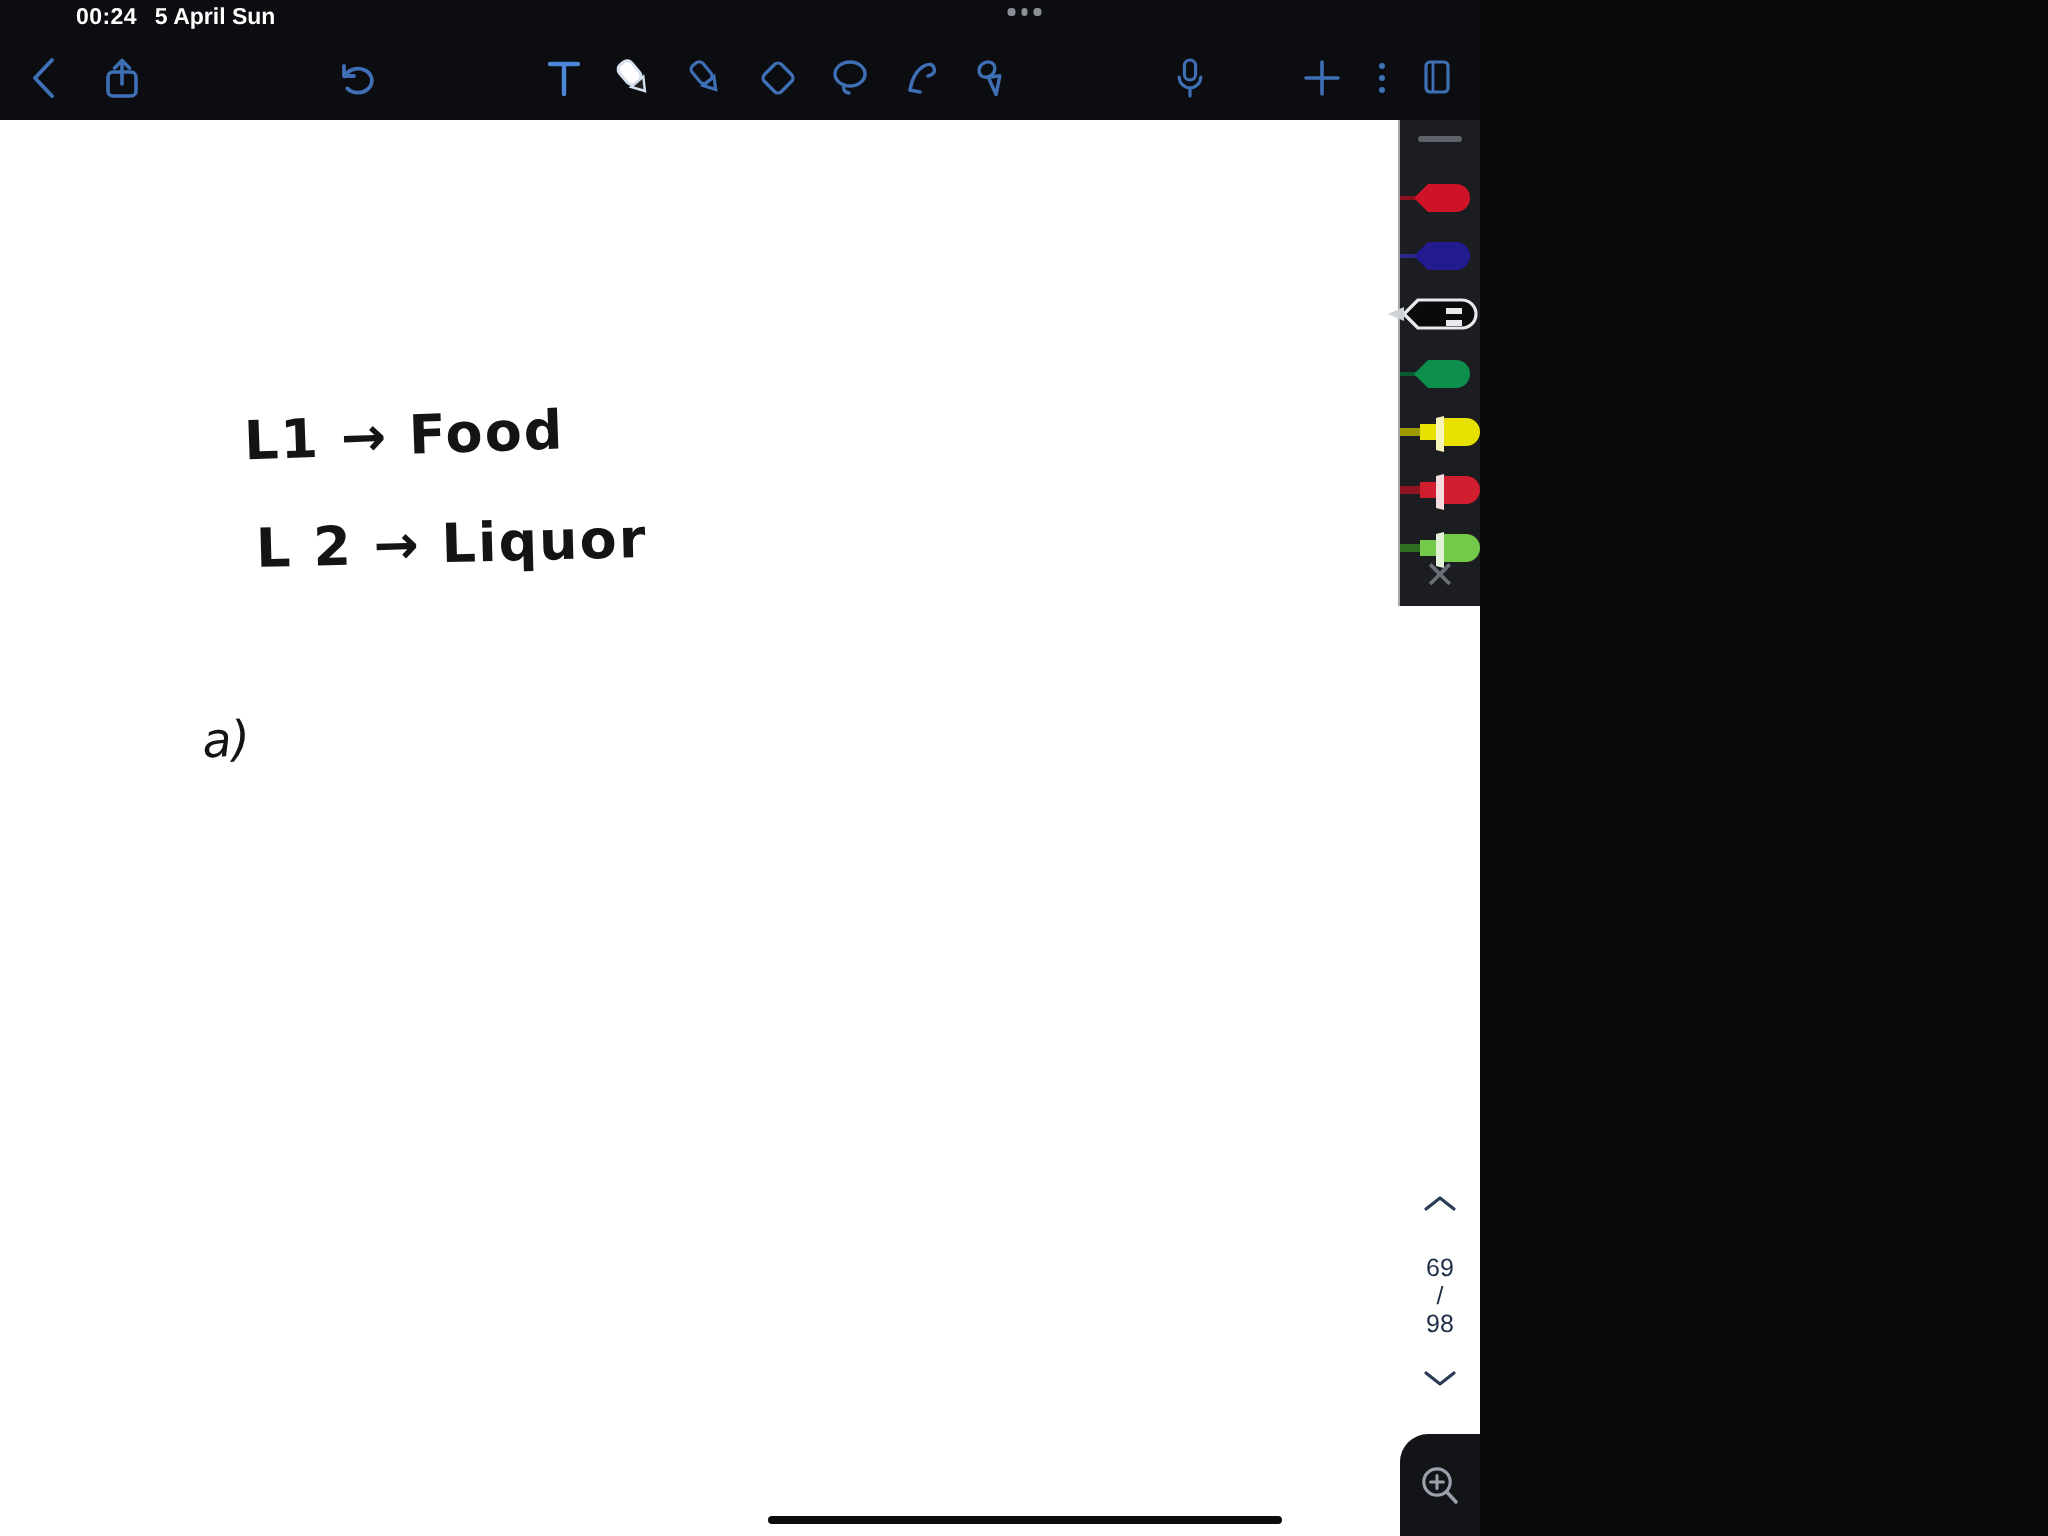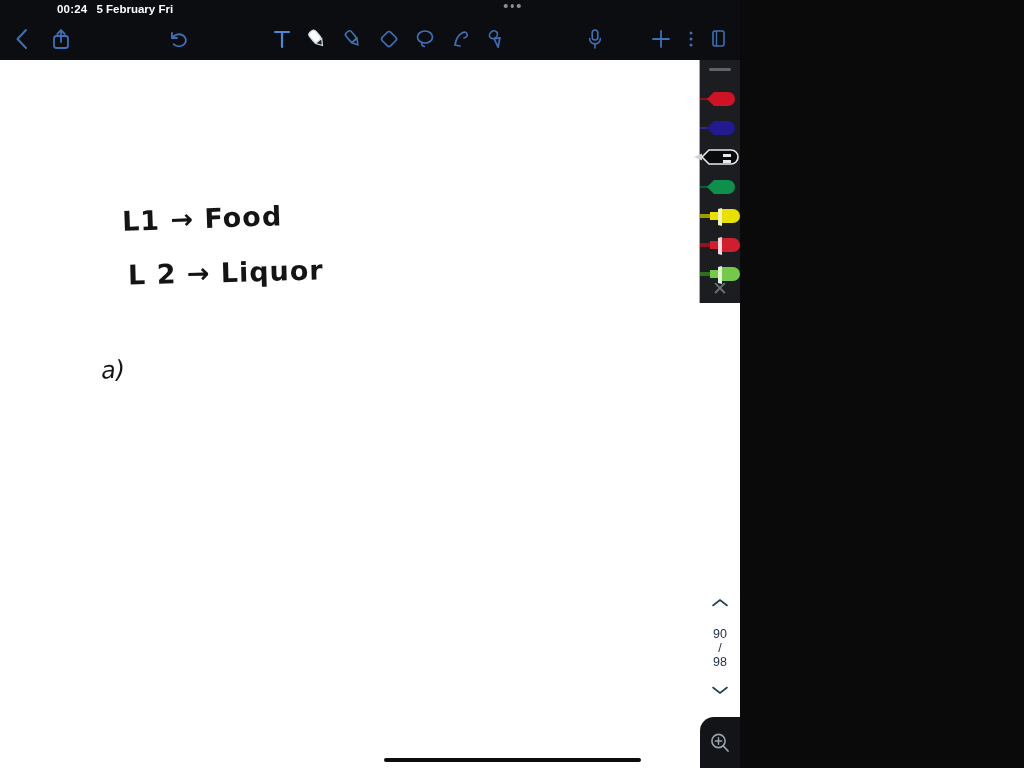--- a/index.html
+++ b/index.html
@@ -10,21 +10,21 @@
     overflow: hidden;
   }
   #root { position: relative; width: 1024px; height: 768px; background: #0b0d10; }
 
   
   .statusbar {
     position: absolute; left: 0; top: 0; width: 1024px; height: 18px;
     color: #fff; font-size: 11.5px; font-weight: bold;
     display: flex; align-items: center;
   }
-  .sb-time { margin-left: 25px; letter-spacing: .2px; padding-left: 32px; }
+  .sb-time { margin-left: 6px; letter-spacing: .2px; padding-left: 32px; }
   .sb-date { margin-left: 9px; font-weight: bold; }
   .sb-dots { position: absolute; left: 50%; transform: translateX(-50%); top: 4px;
              display: flex; gap: 3px; }
   .sb-dots i { width: 3.5px; height: 3.5px; border-radius: 50%; background: #8a8f96; display: block; }
   .sb-right { position: absolute; right: 8px; top: 1px; display: flex; align-items: center; gap: 5px; }
   .rec-pill { width: 37px; height: 15px; border-radius: 9px; background: #e0283c;
               display: flex; align-items: center; justify-content: center; }
   .rec-pill span { width: 8px; height: 8px; border: 2px solid #fff; border-radius: 50%; display:block; }
   .orange-dot { width: 6px; height: 6px; border-radius: 50%; background: #f0a030; display:block; }
   .batt { width: 21px; height: 10px; border: 1px solid #cfd3d8; border-radius: 2.5px; position: relative; }
@@ -89,21 +89,21 @@
   
   .calc { position:absolute; left:740px; top:0; width:284px; height:768px; background:#0a0a0a; }
 </style>
 </head>
 <body>
 
 <div id="root">
 
   <div class="statusbar">
     <span class="sb-time">00:24</span>
-    <span class="sb-date">5 February Fri</span>
+    <span class="sb-date">5 April Sun</span>
     <span class="sb-dots">
         <i></i>
         <i></i>
         <i></i>
       </span>
     <span class="sb-right">
       <span class="rec-pill">
           <span></span>
         </span>
       <span class="orange-dot"></span>
@@ -280,21 +280,21 @@
     <div class="tray-close">✕</div>
   </div>
 
   <div class="pagenav">
     <span>
       <svg width="20" height="12" viewBox="0 0 20 12">
           <path d="M3 8.5 L10 3 L17 8.5" stroke="#2b3c55" stroke-width="1.6" fill="none" stroke-linecap="round" stroke-linejoin="round"></path>
         </svg>
     </span>
     <span class="num">
-      <span>90</span><br>
+      <span>69</span><br>
       <span>/</span><br>
       <span>98</span>
     </span>
     <span>
       <svg width="20" height="12" viewBox="0 0 20 12">
           <path d="M3 3.5 L10 9 L17 3.5" stroke="#2b3c55" stroke-width="1.6" fill="none" stroke-linecap="round" stroke-linejoin="round"></path>
         </svg>
     </span>
   </div>
 

